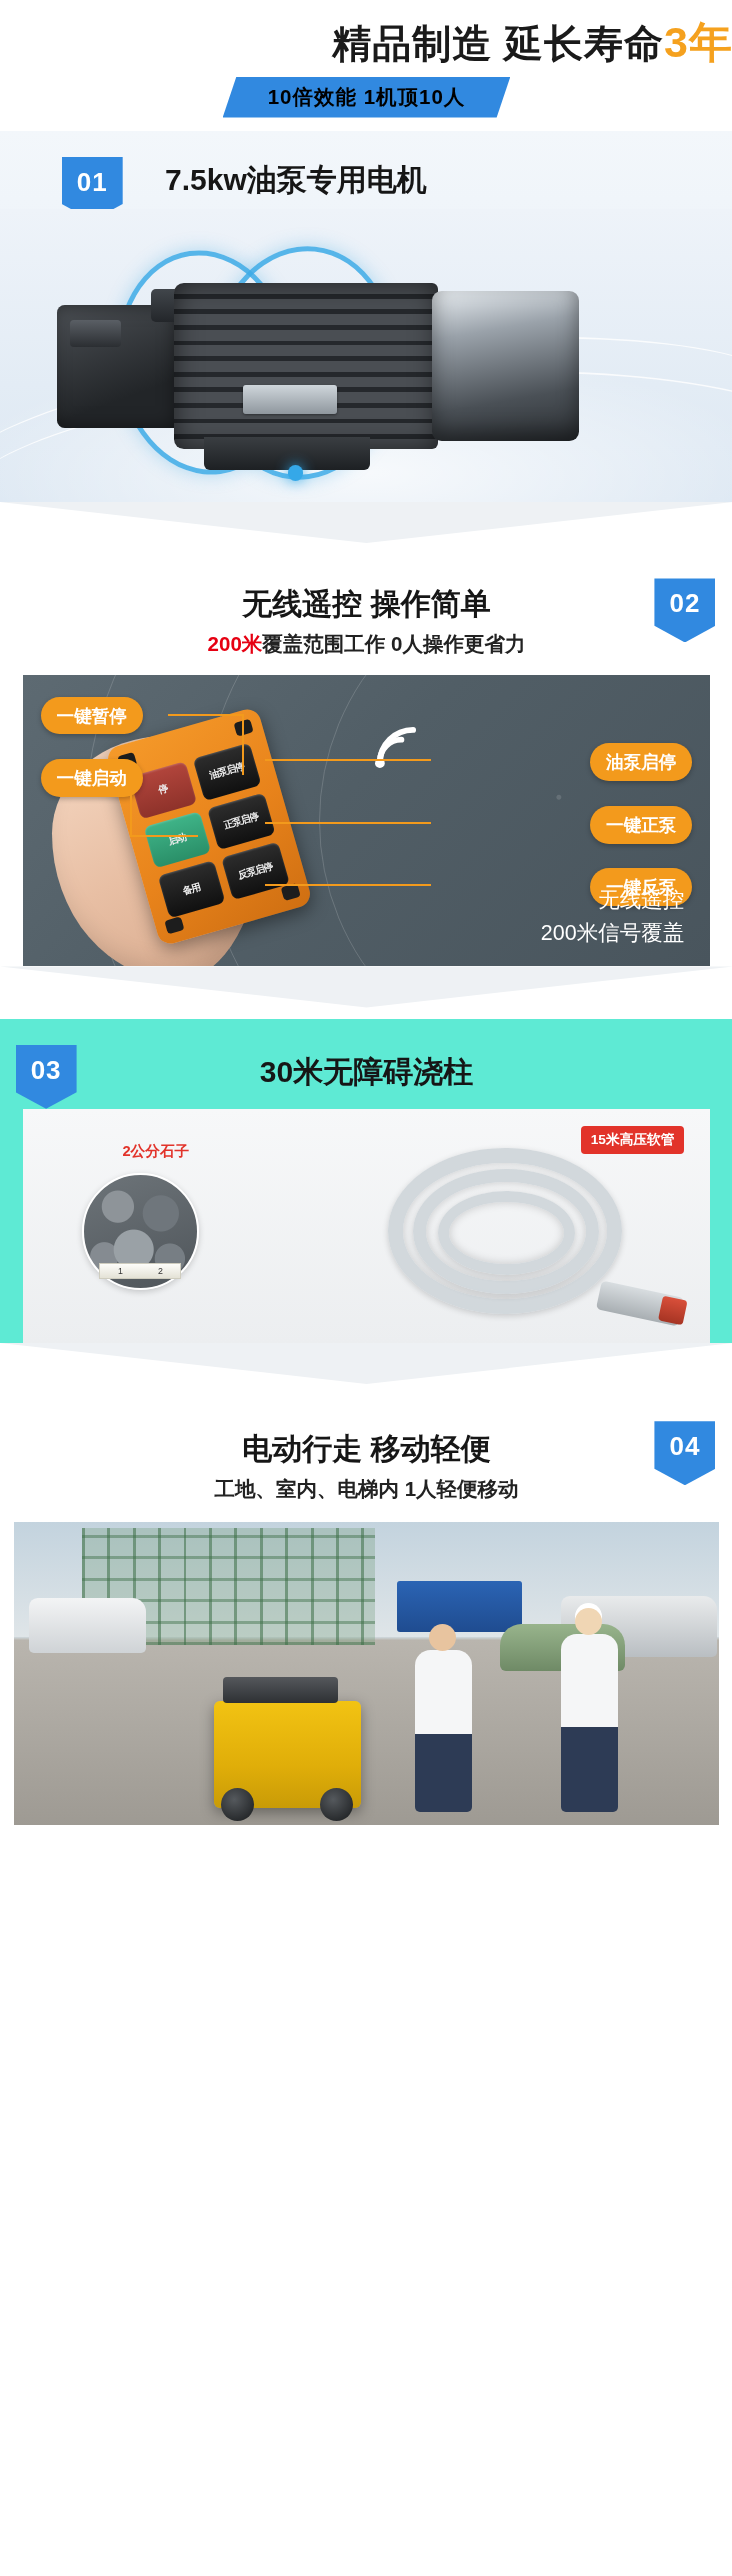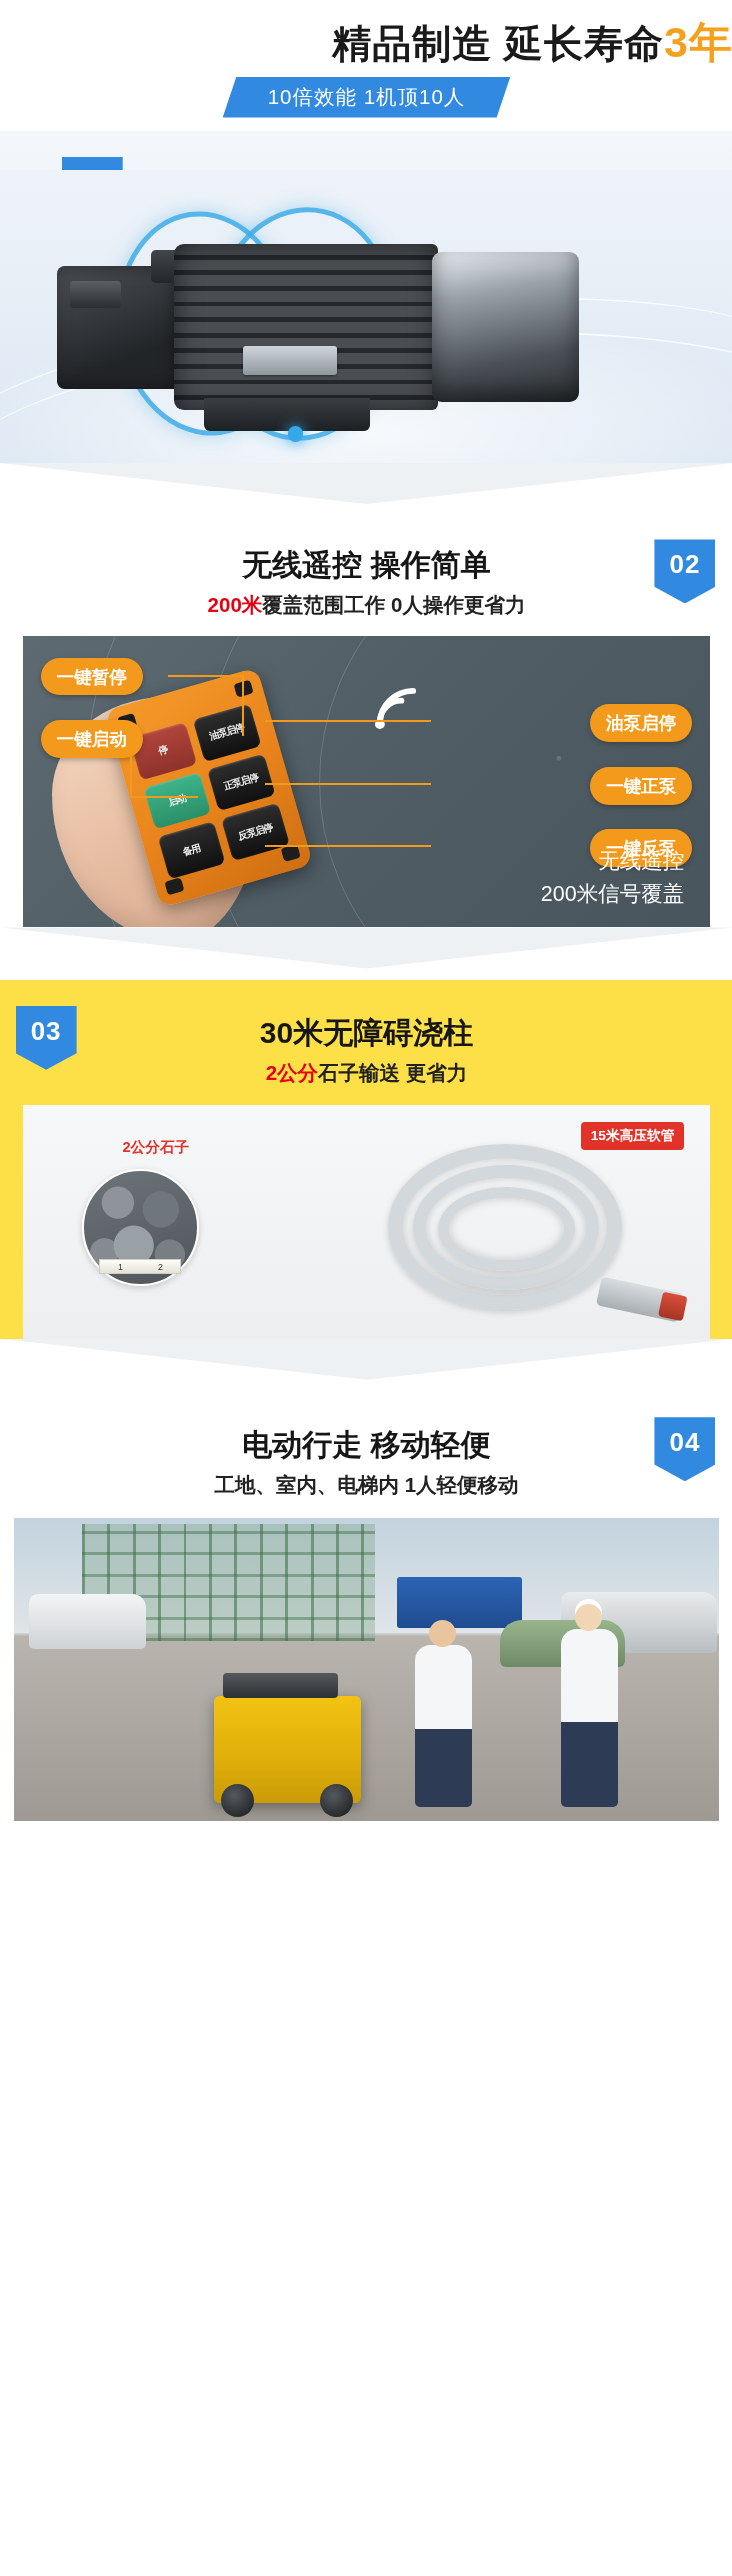--- a/index.html
+++ b/index.html
@@ -12,21 +12,21 @@
 
   
   .hero { padding:17.6px 0 13.7px; text-align:right; background:#fff; }
   .hero-title {
     font-size:39px; font-weight:bold; color:#1a1a1a; letter-spacing:1px;
     line-height:1.15; white-space:nowrap;
   }
   .hero-title .accent { color:#F5A11E; font-size:43px; }
   .hero-ribbon-wrap { margin-top:9.8px; display:flex; justify-content:center; }
   .hero-ribbon {
-    background:#3189E0; color:#ffffff; font-size:20.5px; font-weight:normal;
+    background:#3189E0; color:#000000; font-size:20.5px; font-weight:bold;
     padding:5.9px 45px 6.8px; letter-spacing:1px; white-space:nowrap;
     clip-path:polygon(13.7px 0, 100% 0, calc(100% - 13.7px) 100%, 0 100%);
   }
 
   
   .section { position:relative; width:733px; }
   .sec-head { position:relative; padding:25.4px 0 13.7px; }
   .sec-head.center { text-align:center; }
   .sec-title {
     font-size:30px; font-weight:bold; color:#161616; line-height:1.3;
@@ -166,21 +166,21 @@
     font-size:17.6px; padding:6.8px 15.6px; border-radius:19.5px; white-space:nowrap;
     box-shadow:0 2px 4.9px rgba(0,0,0,.25);
   }
   .lead { position:absolute; border-color:#F39A1C; border-style:solid; border-width:0; }
   .s2-cap {
     position:absolute; right:25.4px; bottom:17.6px; color:#fff; text-align:right;
     font-size:21.5px; line-height:1.5; font-weight:500;
   }
 
   
-  .s3 { background:#fde047; }
+  .s3 { background:#5eead4; }
   .s3 .sec-head { padding:33px 0 11.7px; text-align:center; }
   .s3 .badge { left:15.6px; top:25.4px; }
   .s3-photo {
     position:relative; margin:5.9px 23.4px 0; height:234px;
     background:linear-gradient(180deg,#f7f8f9 0%,#eceef0 100%);
     overflow:hidden;
   }
   .stones {
     position:absolute; left:59px; top:64px; width:117px; height:117px;
     border-radius:50%; overflow:hidden;
@@ -299,20 +299,21 @@
     </div>
     <div class="hero-ribbon-wrap">
       <div class="hero-ribbon">10倍效能 1机顶10人</div>
     </div>
   </div>
 
   <div class="section s1">
     <div class="sec-head">
       <div class="badge">01</div>
       <div class="txt">
+        <div class="sec-title">7.5kw油泵专用电机</div>
       </div>
     </div>
     <div class="s1-photo">
       <div class="swoosh"></div>
       <div class="swoosh b"></div>
       <div class="motor-wrap">
         <div class="ring r1"></div>
         <div class="ring r2"></div>
         <div class="motor-body">
           <div class="m-left"></div>
@@ -383,21 +384,20 @@
         <div>200米信号覆盖</div>
       </div>
     </div>
   </div>
   <div class="wedge"></div>
 
   <div class="section s3">
     <div class="sec-head center">
       <div class="badge">03</div>
       <div class="sec-title">30米无障碍浇柱</div>
-      <div class="sec-sub"><span class="red">2公分</span><span>石子输送 更省力</span></div>
     </div>
 
     <div class="s3-photo">
       <div class="tag-red-label" style="left:51px;top:33px">2公分石子</div>
       <div class="stones"></div>
       <div class="ruler">
         <span>1</span>
         <span>2</span>
       </div>
 

